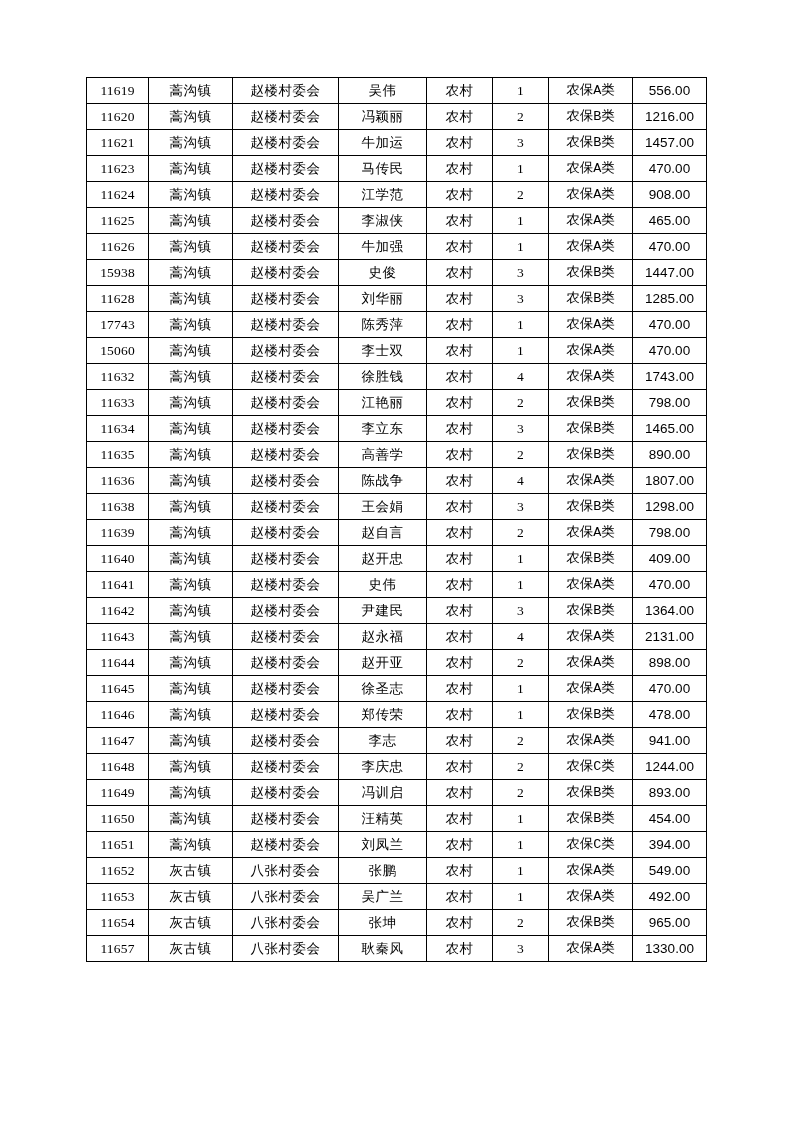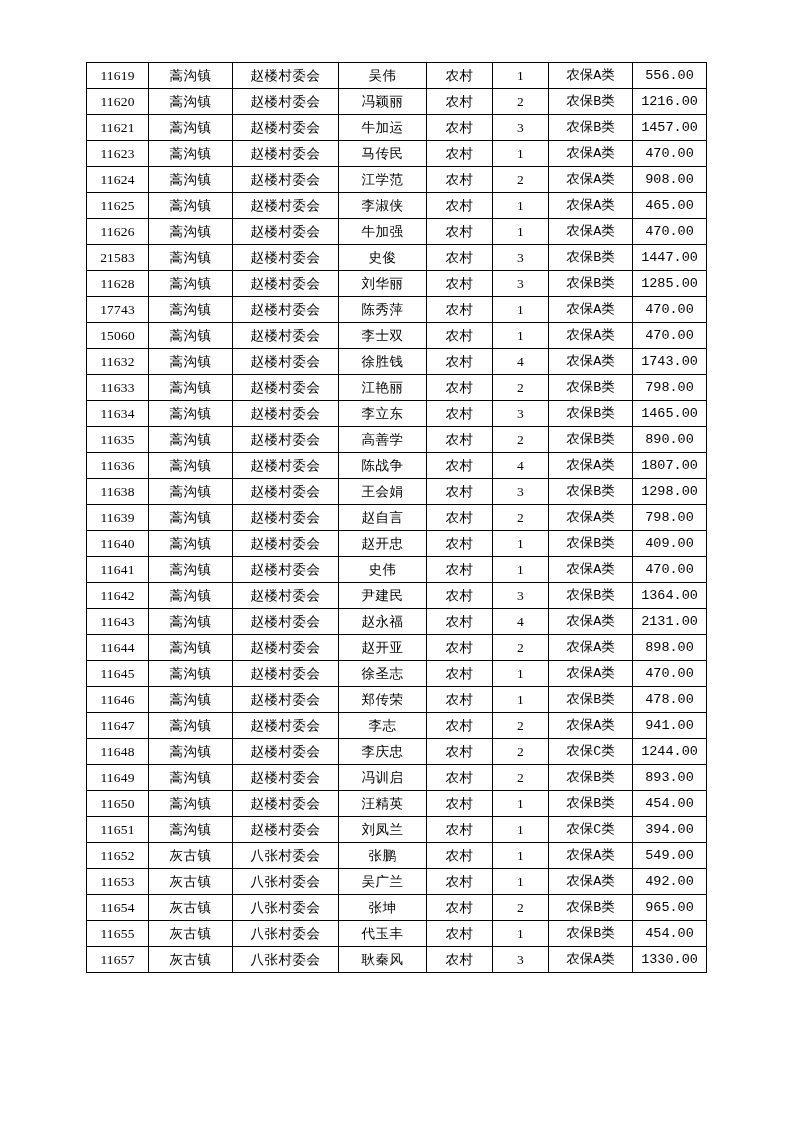--- a/index.html
+++ b/index.html
@@ -15,21 +15,21 @@
   }
   .page {
     position: relative;
     width: 793px;
     height: 1122px;
     box-sizing: border-box;
     padding: 62px 0 0 0;
   }
   table.data-table {
     border-collapse: collapse;
-    margin: 0 auto;
+    margin: 15px auto;
     table-layout: fixed;
     width: 620px;
   }
   table.data-table td {
     border: 1px solid #000000;
     height: 25px;
     line-height: 25px;
     padding: 0 2px;
     text-align: center;
     vertical-align: middle;
@@ -43,21 +43,21 @@
   col.c-village{ width: 106px; }
   col.c-name   { width: 88px; }
   col.c-type   { width: 66px; }
   col.c-count  { width: 56px; }
   col.c-cat    { width: 84px; }
   col.c-amount { width: 74px; }
 
   td.num {
     text-align: right;
     padding-right: 7px;
-    font-family: Liberation Mono, monospace;
+    font-family: Liberation Sans, sans-serif;
   }
   td.id {
     font-family: "Liberation Serif", "DejaVu Serif", serif;
     letter-spacing: 0.2px;
   }
   td.cn {
     font-family: "DejaVu Sans", "Liberation Sans", sans-serif;
     font-size: 13px;
     letter-spacing: 0.5px;
   }
@@ -147,21 +147,21 @@
           <td class="id">11626</td>
           <td class="cn">蒿沟镇</td>
           <td class="cn">赵楼村委会</td>
           <td class="cn">牛加强</td>
           <td class="cn">农村</td>
           <td class="id">1</td>
           <td class="cat">农保A类</td>
           <td class="num">470.00</td>
         </tr>
         <tr>
-          <td class="id">21583</td>
+          <td class="id">15938</td>
           <td class="cn">蒿沟镇</td>
           <td class="cn">赵楼村委会</td>
           <td class="cn">史俊</td>
           <td class="cn">农村</td>
           <td class="id">3</td>
           <td class="cat">农保B类</td>
           <td class="num">1447.00</td>
         </tr>
         <tr>
           <td class="id">11628</td>
@@ -405,30 +405,20 @@
         </tr>
         <tr>
           <td class="id">11654</td>
           <td class="cn">灰古镇</td>
           <td class="cn">八张村委会</td>
           <td class="cn">张坤</td>
           <td class="cn">农村</td>
           <td class="id">2</td>
           <td class="cat">农保B类</td>
           <td class="num">965.00</td>
-        </tr>
-        <tr>
-          <td class="id">11655</td>
-          <td class="cn">灰古镇</td>
-          <td class="cn">八张村委会</td>
-          <td class="cn">代玉丰</td>
-          <td class="cn">农村</td>
-          <td class="id">1</td>
-          <td class="cat">农保B类</td>
-          <td class="num">454.00</td>
         </tr>
         <tr>
           <td class="id">11657</td>
           <td class="cn">灰古镇</td>
           <td class="cn">八张村委会</td>
           <td class="cn">耿秦风</td>
           <td class="cn">农村</td>
           <td class="id">3</td>
           <td class="cat">农保A类</td>
           <td class="num">1330.00</td>

